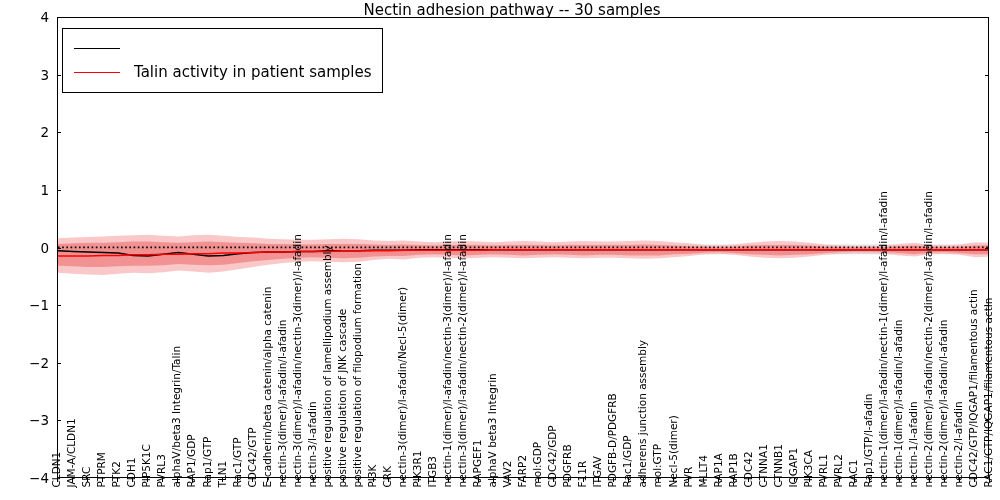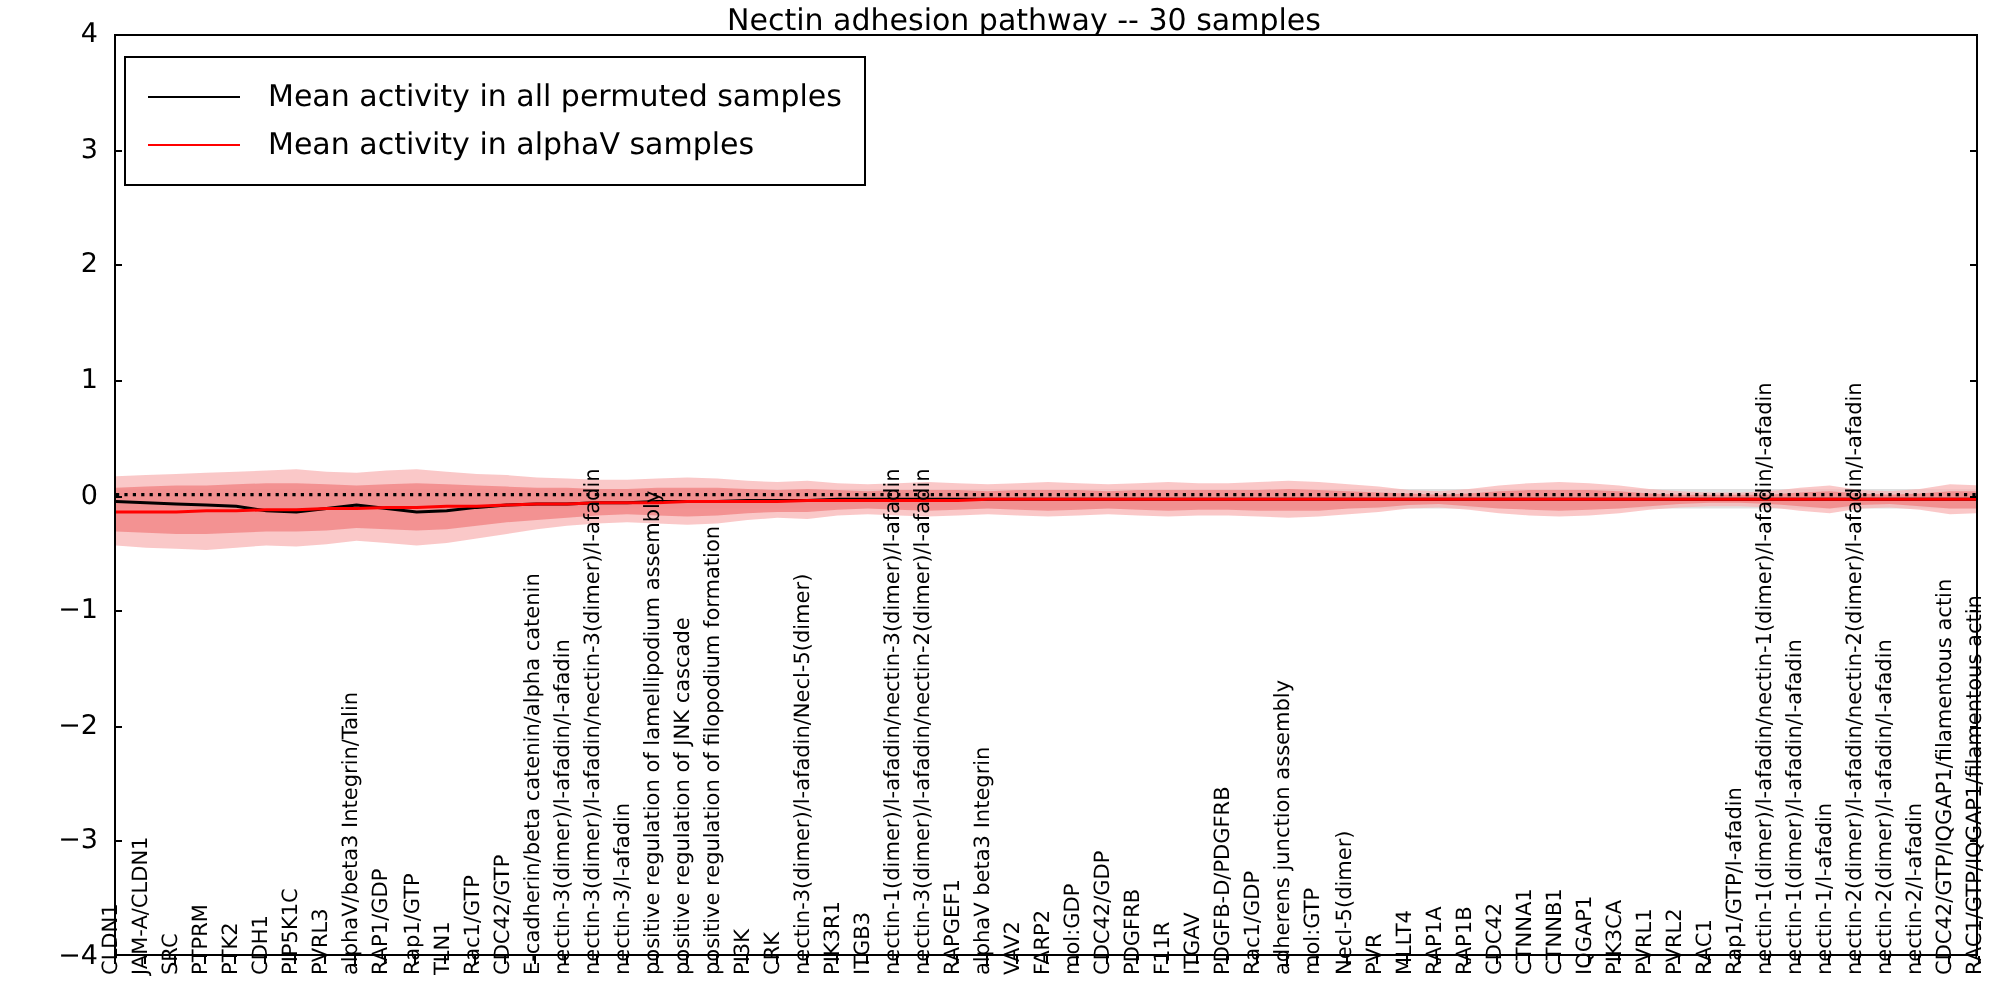--- a/index.html
+++ b/index.html
@@ -218,25 +218,24 @@
       <div class="xtick-mark" style="left: 973.97px;"></div>
       <div class="xtick" title="CDC42/GTP/IQGAP1/filamentous actin" style="left: 978.17px; top: 477px;">CDC42/GTP/IQGAP1/filamentous actin</div>
       <div class="xtick-mark" style="left: 989px;"></div>
       <div class="xtick" title="RAC1/GTP/IQGAP1/filamentous actin" style="left: 993.2px; top: 477px;">RAC1/GTP/IQGAP1/filamentous actin</div>
     </div>
 
 
   <div id="legend">
       <div class="legend-row">
         <div class="legend-swatch" style="border-top-color: rgb(0, 0, 0);"></div>
-        <div class="legend-text">Mean activity in all permuted samples</div>
       </div>
       <div class="legend-row">
         <div class="legend-swatch" style="border-top-color: rgb(255, 0, 0);"></div>
-        <div class="legend-text">Mean activity in alphaV samples</div>
+        <div class="legend-text">Talin activity in patient samples</div>
       </div>
     </div>
 
 <div class="ytick-mark" style="top: 420.375px;"></div>
     <div class="ytick-mark-r" style="top: 420.375px;"></div>
     <div class="ytick-mark" style="top: 362.75px;"></div>
     <div class="ytick-mark-r" style="top: 362.75px;"></div>
     <div class="ytick-mark" style="top: 305.125px;"></div>
     <div class="ytick-mark-r" style="top: 305.125px;"></div>
     <div class="ytick-mark" style="top: 247.5px;"></div>

